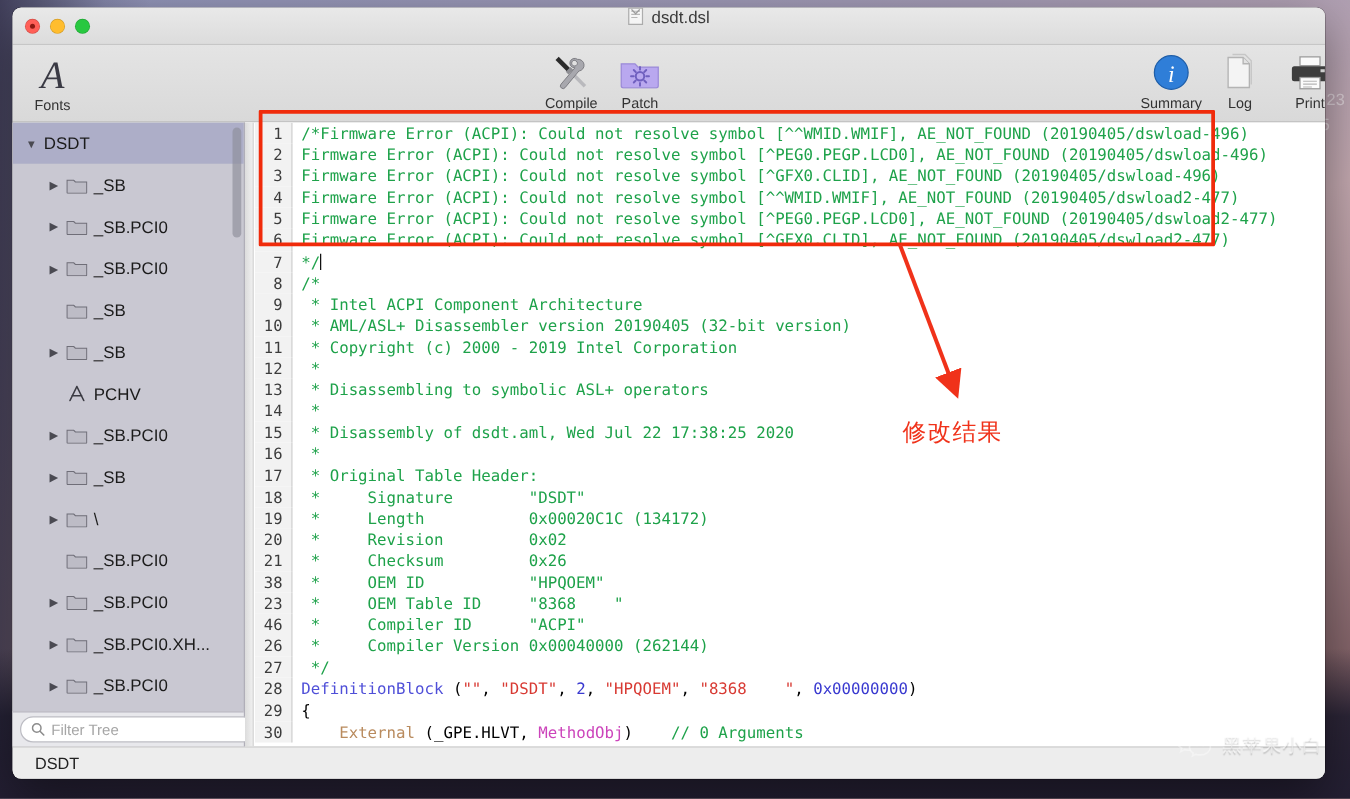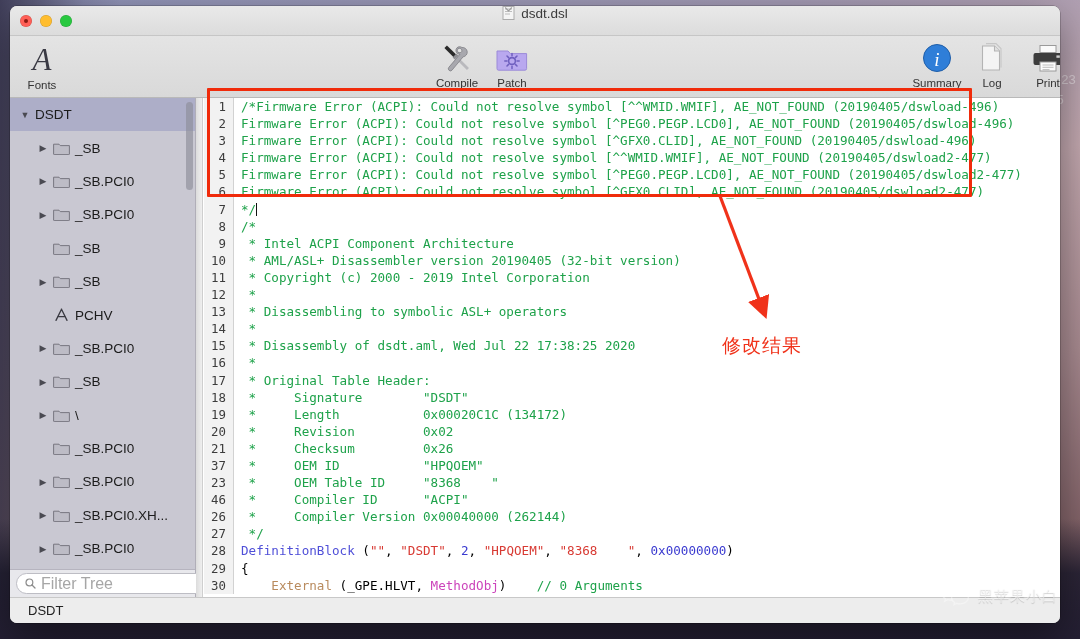--- a/index.html
+++ b/index.html
@@ -124,21 +124,21 @@
     flex: none; height: 28px; padding: 3px 6px;
     background: #e8e8ec; border-top: 1px solid #b6b4bf;
     display: flex; align-items: center;
   }
   #filter-input {
     flex: 1; height: 21px; border-radius: 11px;
     border: 1px solid #bdbdc4; background: #fff;
     display: flex; align-items: center; gap: 5px; padding: 0 8px;
   }
   #filter-input input {
-    border: 0; outline: 0; font-size: 16px; flex: 1;
+    border: 0; outline: 0; font-size: 12px; flex: 1;
     font-family: "Liberation Sans", sans-serif; color: #333; background: transparent;
   }
   #filter-input input::placeholder { color: #a6a6a6; }
 
   
   #editor-area { flex: 1; position: relative; background: #fff; overflow: hidden; min-width: 0; }
   #editor-left-gutterbg {
     position: absolute; left: 0; top: 0; bottom: 0; width: 7px;
     background: linear-gradient(90deg,#dcdcdc,#efefef);
     border-right: 1px solid #cfcfcf;
@@ -439,21 +439,21 @@
           <div class="cline"><div class="lnum">12</div><div class="ctext"><span class="cmt"> *</span></div></div>
           <div class="cline"><div class="lnum">13</div><div class="ctext"><span class="cmt"> * Disassembling to symbolic ASL+ operators</span></div></div>
           <div class="cline"><div class="lnum">14</div><div class="ctext"><span class="cmt"> *</span></div></div>
           <div class="cline"><div class="lnum">15</div><div class="ctext"><span class="cmt"> * Disassembly of dsdt.aml, Wed Jul 22 17:38:25 2020</span></div></div>
           <div class="cline"><div class="lnum">16</div><div class="ctext"><span class="cmt"> *</span></div></div>
           <div class="cline"><div class="lnum">17</div><div class="ctext"><span class="cmt"> * Original Table Header:</span></div></div>
           <div class="cline"><div class="lnum">18</div><div class="ctext"><span class="cmt"> *     Signature        "DSDT"</span></div></div>
           <div class="cline"><div class="lnum">19</div><div class="ctext"><span class="cmt"> *     Length           0x00020C1C (134172)</span></div></div>
           <div class="cline"><div class="lnum">20</div><div class="ctext"><span class="cmt"> *     Revision         0x02</span></div></div>
           <div class="cline"><div class="lnum">21</div><div class="ctext"><span class="cmt"> *     Checksum         0x26</span></div></div>
-          <div class="cline"><div class="lnum">37</div><div class="ctext"><span class="cmt"> *     OEM ID           "HPQOEM"</span></div></div>
+          <div class="cline"><div class="lnum">38</div><div class="ctext"><span class="cmt"> *     OEM ID           "HPQOEM"</span></div></div>
           <div class="cline"><div class="lnum">23</div><div class="ctext"><span class="cmt"> *     OEM Table ID     "8368    "</span></div></div>
           <div class="cline"><div class="lnum">46</div><div class="ctext"><span class="cmt"> *     Compiler ID      "ACPI"</span></div></div>
           <div class="cline"><div class="lnum">26</div><div class="ctext"><span class="cmt"> *     Compiler Version 0x00040000 (262144)</span></div></div>
           <div class="cline"><div class="lnum">27</div><div class="ctext"><span class="cmt"> */</span></div></div>
           <div class="cline"><div class="lnum">28</div><div class="ctext"><span class="kw">DefinitionBlock</span><span class="pl"> (</span><span class="str">""</span><span class="pl">, </span><span class="str">"DSDT"</span><span class="pl">, </span><span class="num">2</span><span class="pl">, </span><span class="str">"HPQOEM"</span><span class="pl">, </span><span class="str">"8368    "</span><span class="pl">, </span><span class="num">0x00000000</span><span class="pl">)</span></div></div>
           <div class="cline"><div class="lnum">29</div><div class="ctext"><span class="pl">{</span></div></div>
           <div class="cline"><div class="lnum">30</div><div class="ctext"><span class="pl">    </span><span class="ext">External</span><span class="pl"> (_GPE.HLVT, </span><span class="obj">MethodObj</span><span class="pl">)    </span><span class="cmt">// 0 Arguments</span></div></div>
         </div>
     </div>
   </div>

